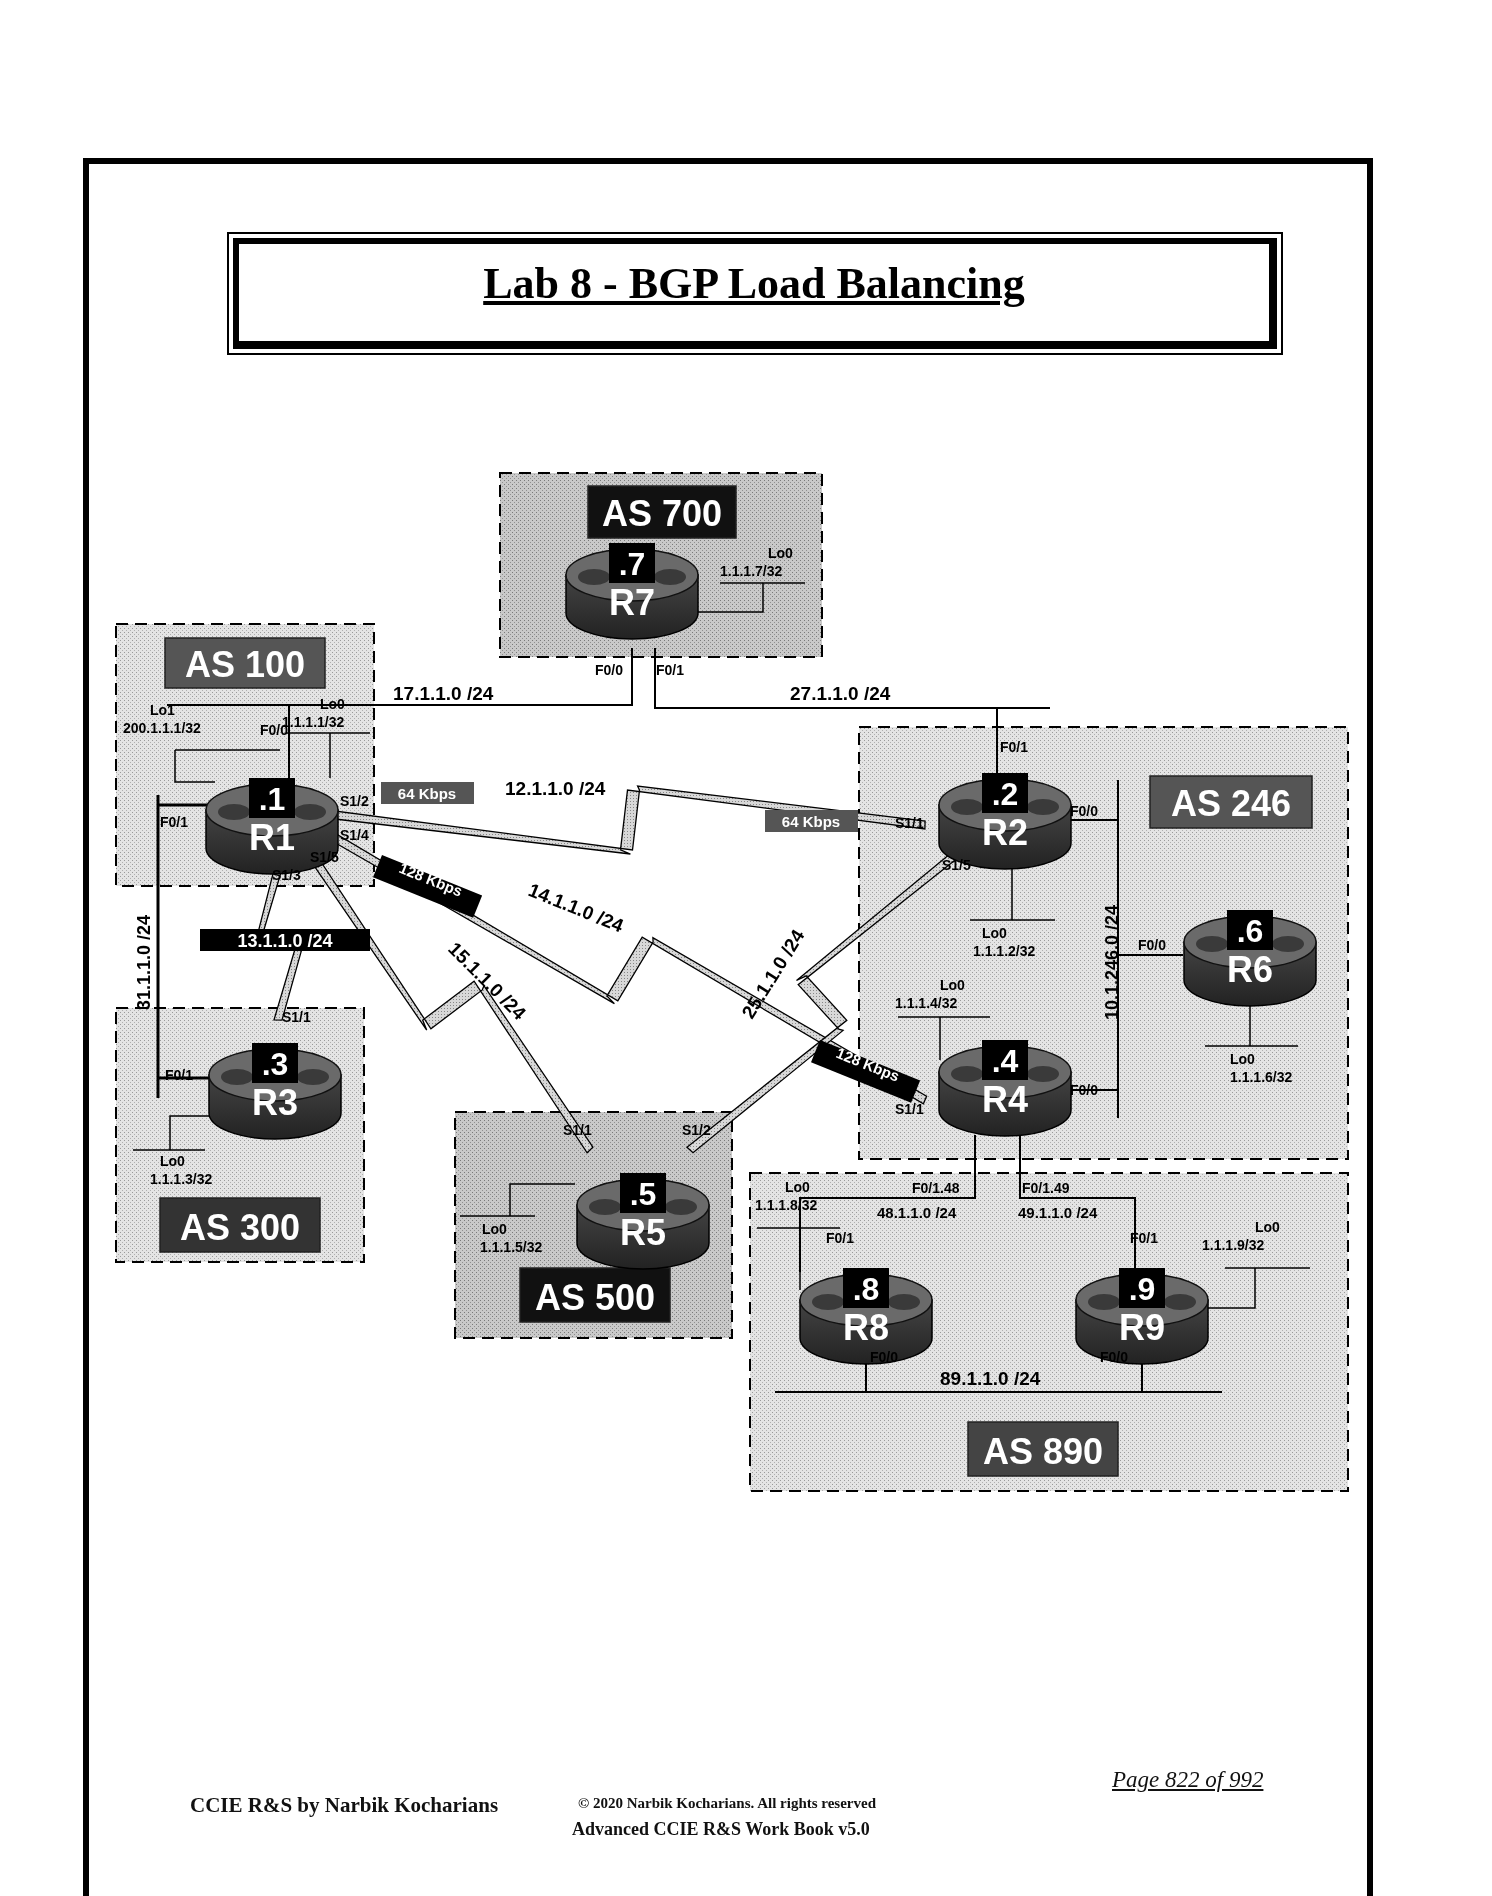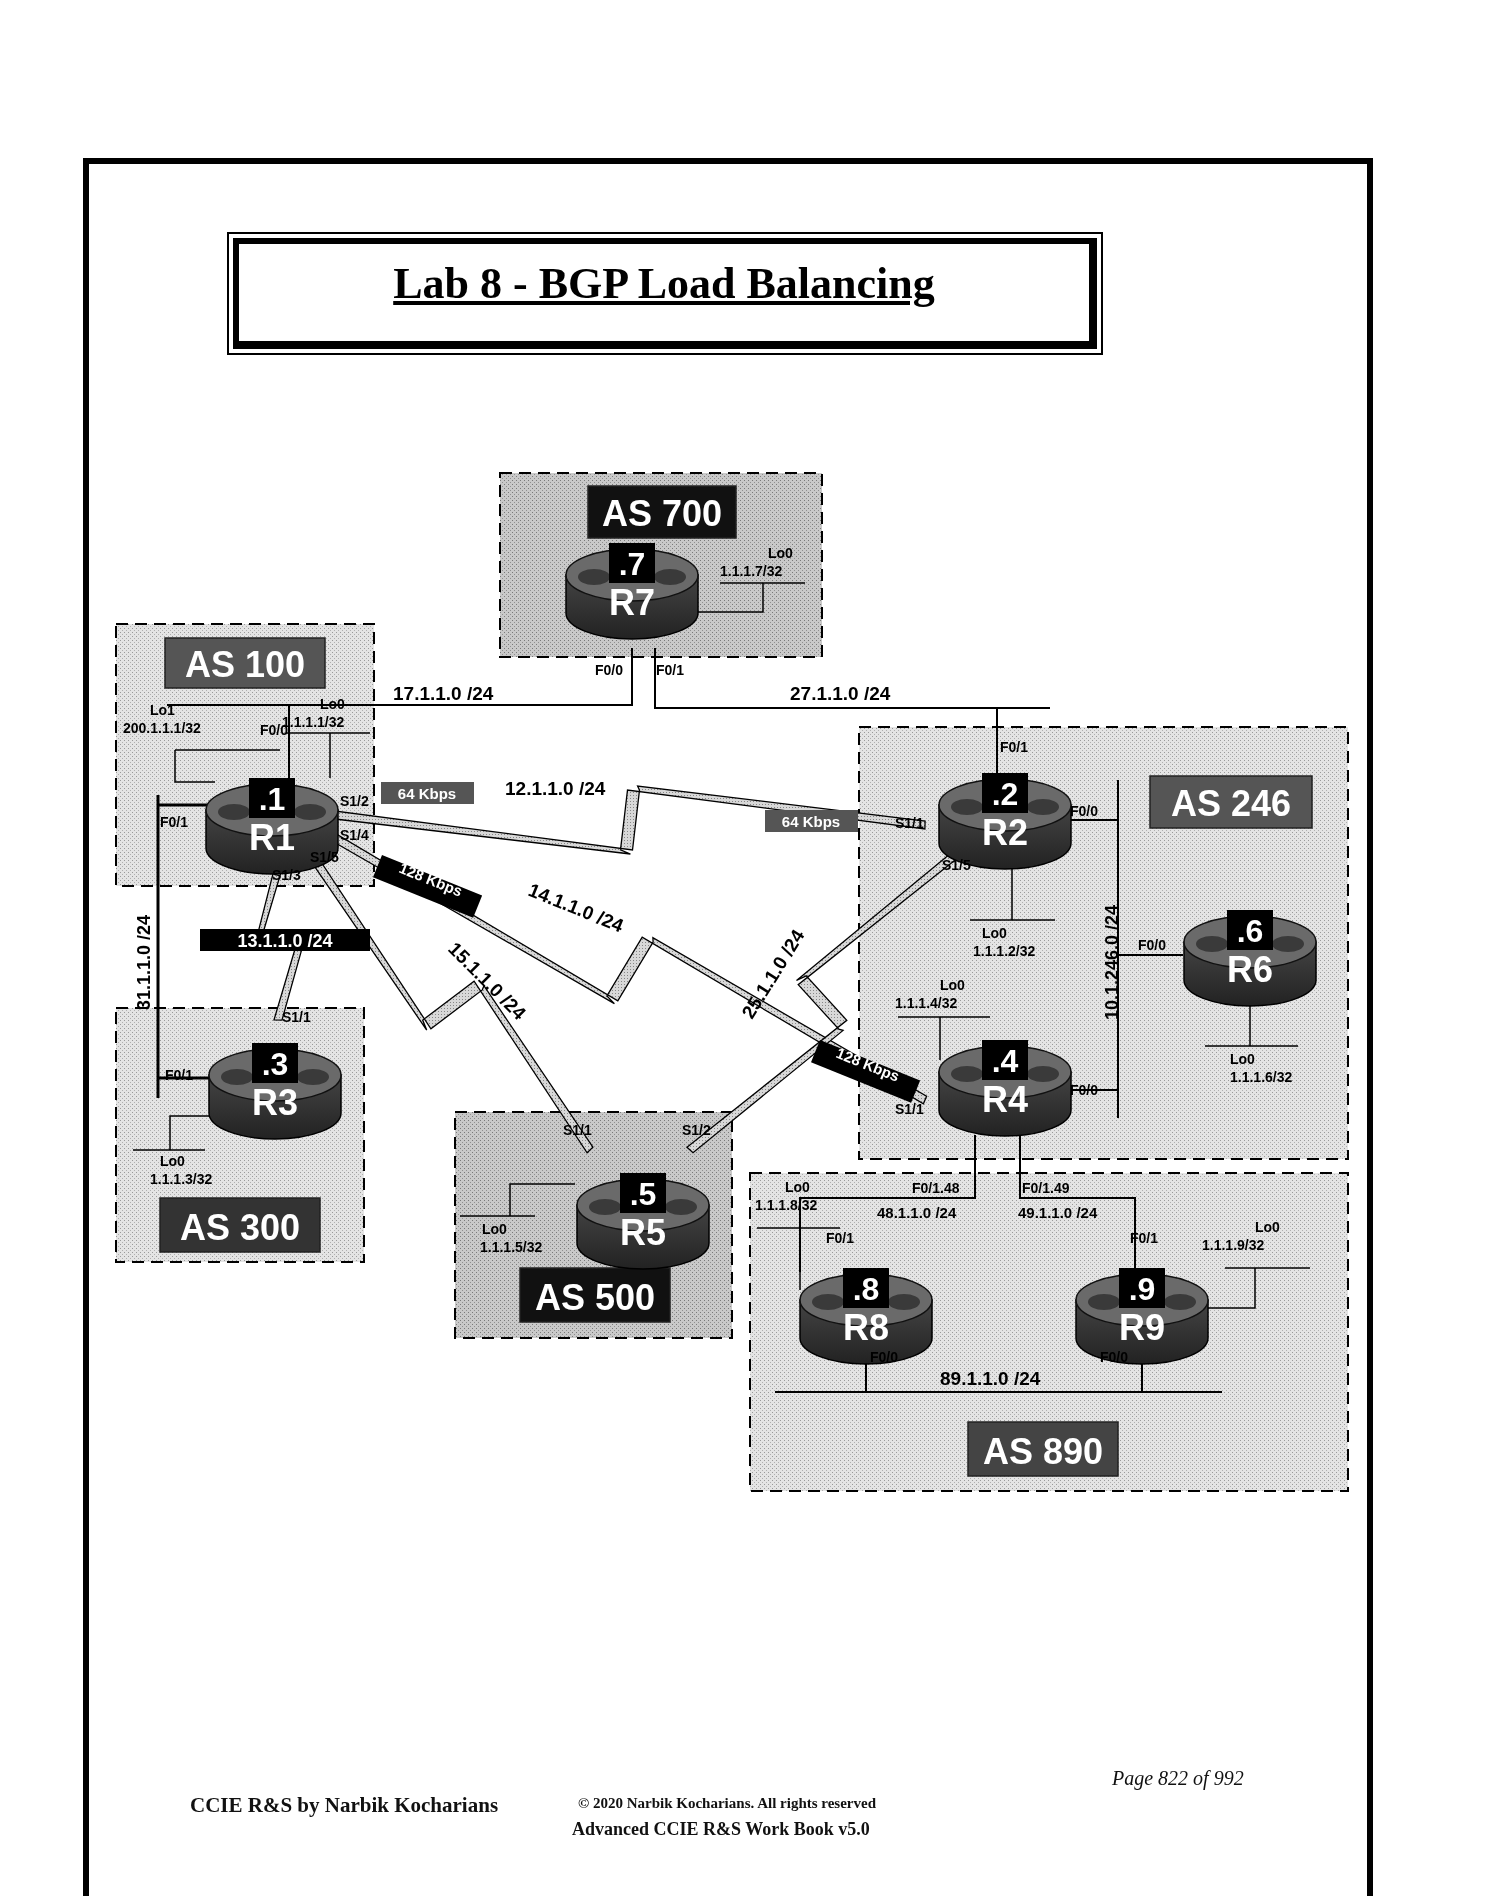--- a/index.html
+++ b/index.html
@@ -1,26 +1,26 @@
 <!DOCTYPE html>
 <html><head>
 <meta charset="utf-8">
 <style>
   html,body{margin:0;padding:0;background:#fff;}
   body{width:1492px;height:1896px;position:relative;overflow:hidden;font-family:"Liberation Sans",sans-serif;}
   .page-border{position:absolute;left:83px;top:158px;width:1290px;height:1760px;border-left:6px solid #000;border-top:6px solid #000;border-right:6px solid #000;box-sizing:border-box;}
-  .title-box{position:absolute;left:227px;top:232px;width:876px;height:123px;border:2px solid #000;box-sizing:border-box;}
+  .title-box{position:absolute;left:227px;top:232px;width:1056px;height:123px;border:2px solid #000;box-sizing:border-box;}
   .title-inner{position:absolute;left:4px;top:4px;right:4px;bottom:4px;border:6px solid #000;border-right-width:8px;border-bottom-width:8px;display:flex;align-items:flex-start;justify-content:center;}
   .title-text{font-family:"Liberation Serif",serif;font-weight:bold;font-size:44px;text-decoration:underline;margin-top:14px;color:#000;}
   svg#diagram{position:absolute;left:0;top:0;}
   .footer{position:absolute;font-family:"Liberation Serif",serif;font-weight:bold;color:#111;}
   .f-left{left:190px;top:1767px;font-size:21px;margin-top:26px;}
   .f-center{left:572px;top:1819px;font-size:18px;}
   .f-copy{left:578px;top:1795px;font-size:15px;}
-  .f-page{left:1112px;top:1767px;font-size:20px;font-style:italic;font-weight:normal;}
+  .f-page{left:1112px;top:1767px;font-size:23px;font-style:italic;font-weight:normal;text-decoration:underline;}
   text{font-family:"Liberation Sans",sans-serif;font-weight:bold;}
 </style>
 </head>
 <body>
 
 <div class="page-border"></div>
 
 <div class="title-box">
   <div class="title-inner">
     <span class="title-text">Lab 8 - BGP Load Balancing</span>

